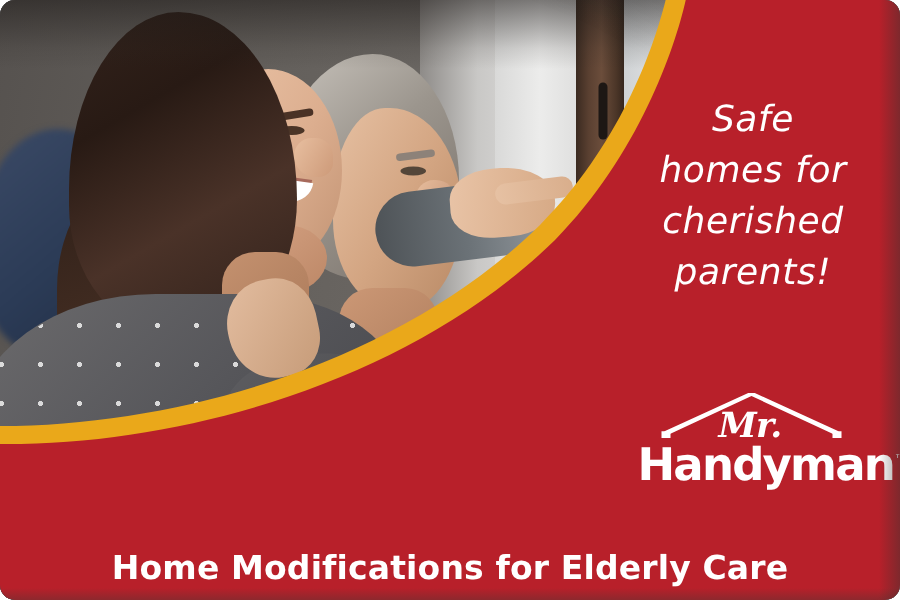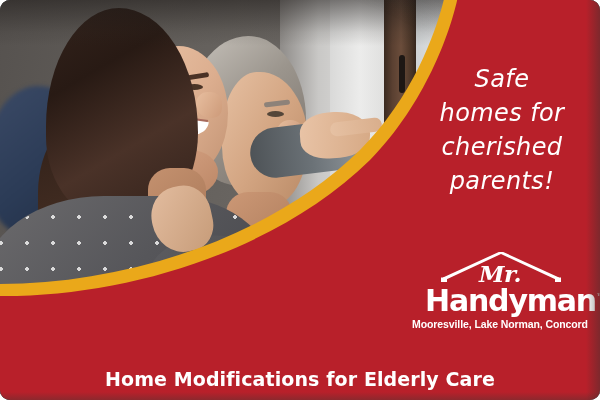--- a/index.html
+++ b/index.html
@@ -332,21 +332,21 @@
     position: absolute;
     left: 404px;
     top: 252px;
     width: 192px;
     text-align: center;
   }
   .logo-mark {
     position: relative;
     width: 150px;
     height: 62px;
-    margin: 0 auto;
+    margin: 10px auto;
   }
   .logo-roof {
     position: absolute;
     left: 14px; top: 0;
     width: 124px; height: 30px;
   }
   .logo-mr {
     position: absolute;
     left: 0; right: 0; top: 8px;
     font-family: "DejaVu Serif", serif;
@@ -400,21 +400,21 @@
     height: 42px;
     background: #b8202a;
     border-radius: 0 0 8px 8px;
     display: flex;
     align-items: center;
     justify-content: center;
   }
   .banner-text {
     font-family: "DejaVu Sans", sans-serif;
     font-weight: 700;
-    font-size: 19px;
+    font-size: 22px;
     color: #ffffff;
     letter-spacing: .1px;
   }
 
   
   .edge-shadow {
     position: absolute;
     right: 0; top: 0;
     width: 14px; height: 400px;
     background: linear-gradient(90deg, rgba(0,0,0,0) 0%, rgba(55,50,48,.45) 100%);
@@ -496,21 +496,20 @@
       <svg class="logo-roof" viewBox="0 0 124 30">
         <path d="M4,29 L62,2 L120,29 L120,25.5 L62,-1 L4,25.5 Z" fill="#ffffff"></path>
         <rect x="2" y="25.5" width="6" height="4.5" fill="#ffffff"></rect>
         <rect x="116" y="25.5" width="6" height="4.5" fill="#ffffff"></rect>
       </svg>
       <div class="logo-mr">Mr.</div>
       <div class="logo-handyman">
         <span>Handyman</span><span class="logo-tm">™</span>
       </div>
     </div>
-    <div class="logo-locations">Mooresville, Lake Norman, Concord</div>
   </div>
 
   <div class="banner">
     <span class="banner-text">Home Modifications for Elderly Care</span>
   </div>
 
   <div class="edge-shadow"></div>
   <div class="edge-shadow-bottom"></div>
 </div>
 

